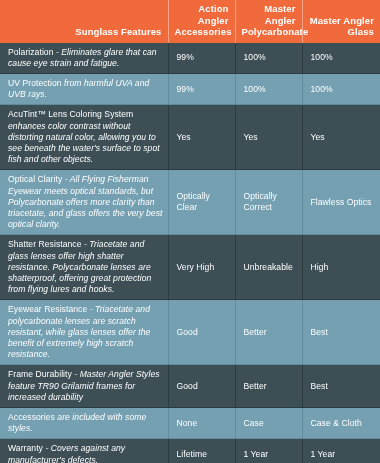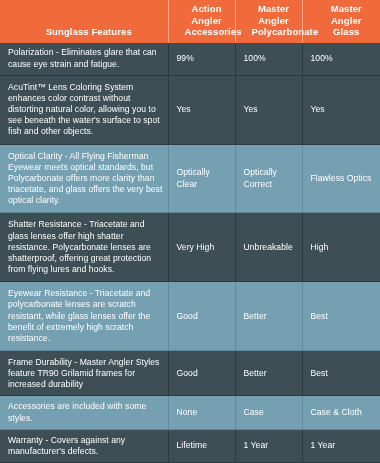--- a/index.html
+++ b/index.html
@@ -23,23 +23,23 @@
   #comparison-table col.c-feature { width: 168px; }
   #comparison-table col.c-opt { width: 67px; }
   #comparison-table col.c-opt-last { width: 78px; }
 
   thead th {
     background: #F06A3C;
     color: #ffffff;
     font-size: 9.5px;
     font-weight: bold;
     line-height: 11.5px;
-    text-align: center;
+    text-align: right;
     vertical-align: bottom;
-    padding: 3px 6px 5px 16px;
+    padding: 3px 6px 5px 6px;
     height: 28px;
     border-right: 1px solid #F9A585;
     letter-spacing: 0.1px;
   }
   thead th:last-child { border-right: none; }
   thead th.feature-head { vertical-align: bottom; }
 
   tbody td {
     font-size: 8.6px;
     line-height: 11.2px;
@@ -59,21 +59,21 @@
     background: #74A0B2;
     border-right-color: #5E8A9C;
   }
   tr.row-dark { border-bottom: 1px solid #2C3A40; }
   tr.row-light { border-bottom: 1px solid #5E8A9C; }
 
   td.feature-cell { padding-right: 5px; }
   td.value-cell { }
 
   .feat-title { font-weight: normal; }
-  .feat-desc { font-weight: normal; }
+  .feat-desc { font-weight: normal; font-style: italic; }
 </style>
 </head>
 <body>
 
 <table id="comparison-table">
   <colgroup>
     <col class="c-feature">
     <col class="c-opt">
     <col class="c-opt">
     <col class="c-opt-last">
@@ -93,20 +93,26 @@
       </th>
       <th>
         <span>Master Angler</span><br>
         <span>Glass</span>
       </th>
     </tr>
   </thead>
   <tbody id="table-body">
       <tr class="row-dark">
         <td class="feature-cell"><span class="feat-title">Polarization</span><span class="feat-desc"> - Eliminates glare that can cause eye strain and fatigue.</span></td>
+        <td class="value-cell"><span>99%</span></td>
+        <td class="value-cell"><span>100%</span></td>
+        <td class="value-cell"><span>100%</span></td>
+      </tr>
+      <tr class="row-light">
+        <td class="feature-cell"><span class="feat-title">UV Protection</span><span class="feat-desc"> from harmful UVA and UVB rays.</span></td>
         <td class="value-cell"><span>99%</span></td>
         <td class="value-cell"><span>100%</span></td>
         <td class="value-cell"><span>100%</span></td>
       </tr>
       <tr class="row-dark">
         <td class="feature-cell"><span class="feat-title">AcuTint™ Lens Coloring System</span><span class="feat-desc"> enhances color contrast without distorting natural color, allowing you to see beneath the water's surface to spot fish and other objects.</span></td>
         <td class="value-cell"><span>Yes</span></td>
         <td class="value-cell"><span>Yes</span></td>
         <td class="value-cell"><span>Yes</span></td>
       </tr>

